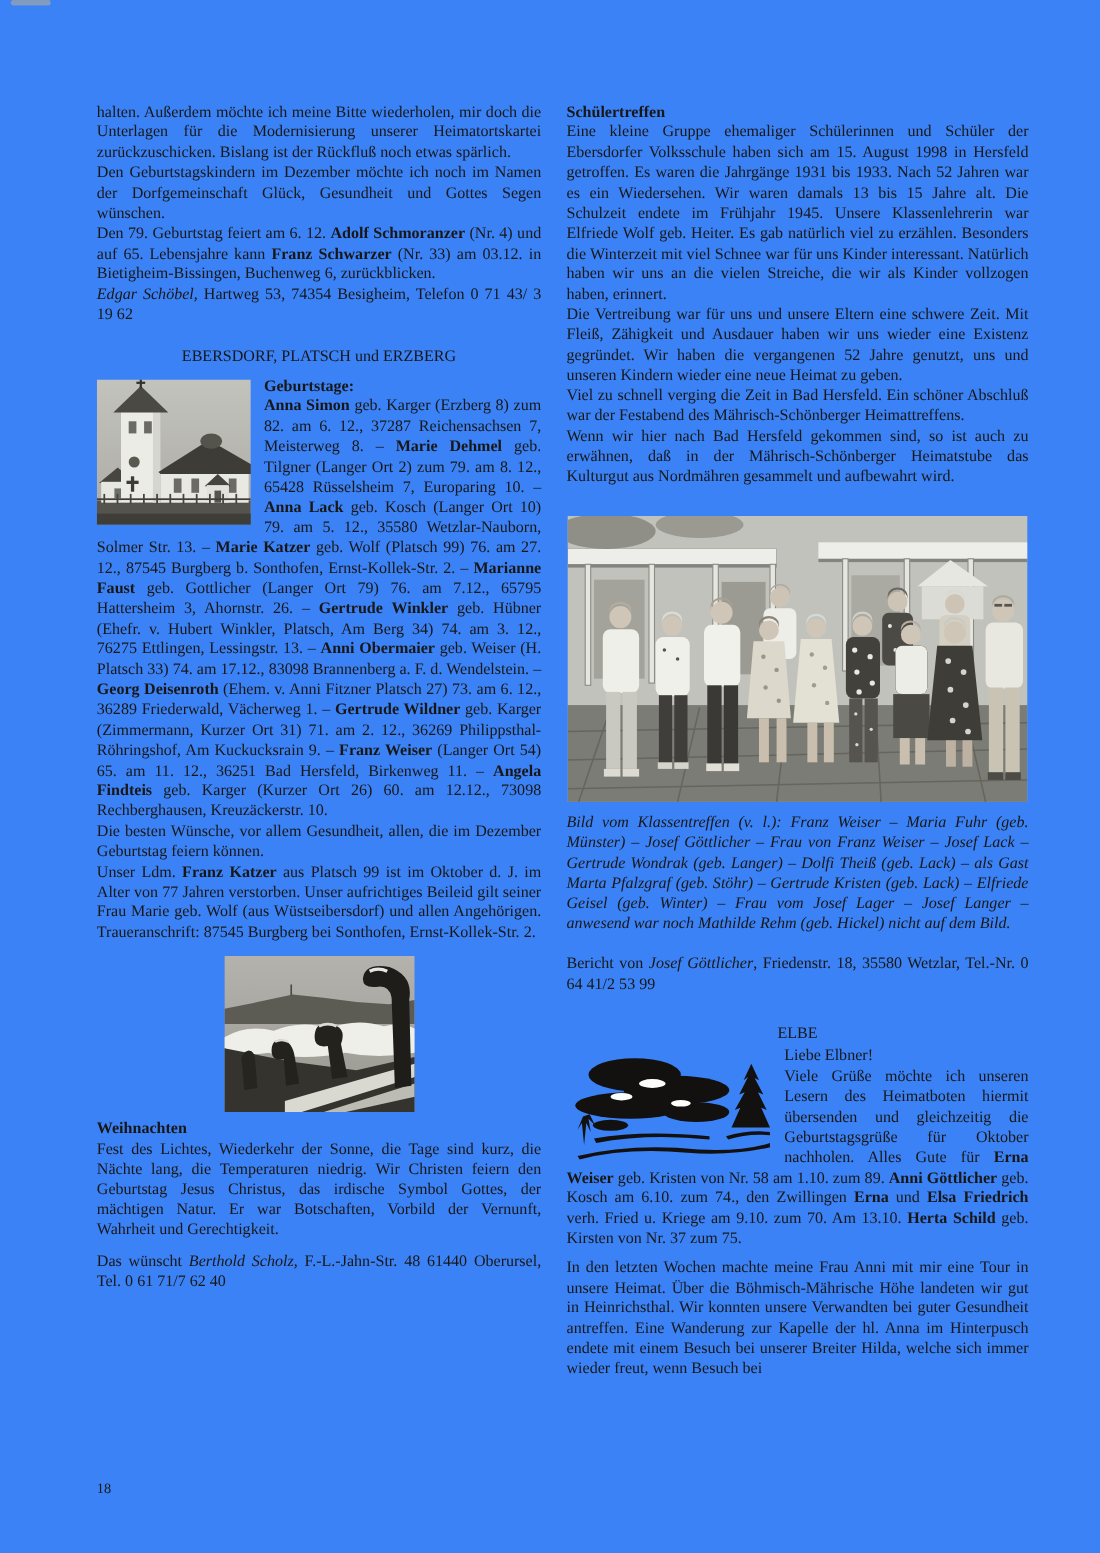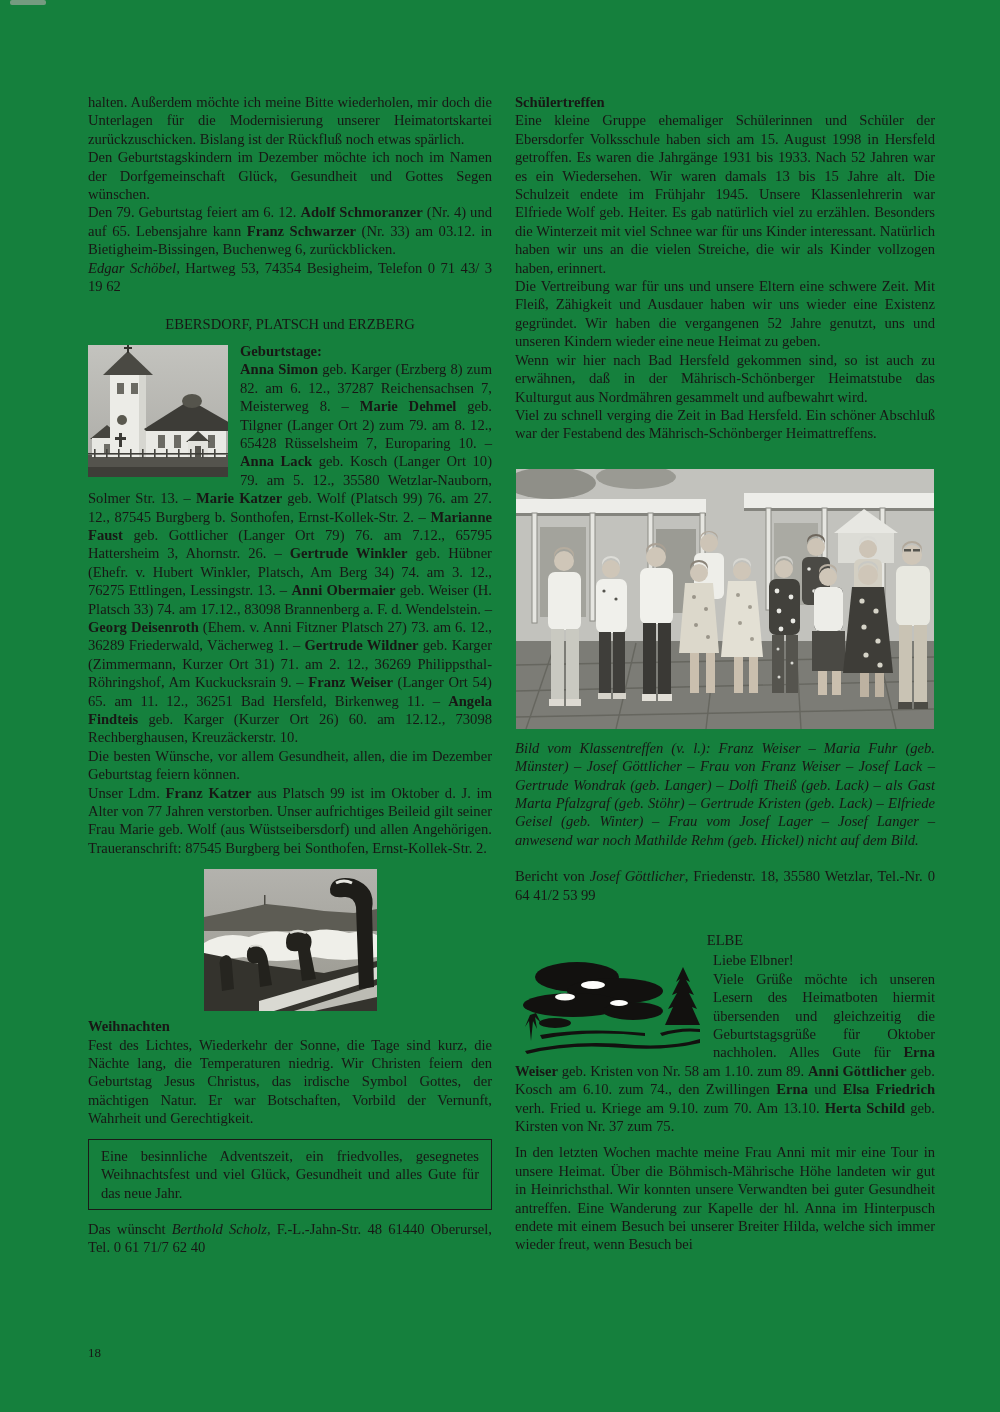--- a/index.html
+++ b/index.html
@@ -1,18 +1,18 @@
 <!DOCTYPE html>
 <html><head>
 <meta charset="utf-8">
 <style>
   html,body { margin:0; padding:0; }
   .page {
     position:relative; width:1000px; height:1412px;
-    background:#15803d; overflow:hidden;
+    background:#3b82f6; overflow:hidden;
     font-family:"Liberation Serif","DejaVu Serif",serif;
     color:#181715;
   }
   .smudge { position:absolute; left:10px; top:0; width:36px; height:5px;
     background:#a9a9a4; opacity:.65; border-radius:2px; }
   .col { position:absolute; top:93px; font-size:14.6px; line-height:18.4px; text-align:justify; }
   .col-left  { left:88px;  width:404px; }
   .col-right { left:515px; width:420px; }
   p { margin:0; }
   .bold { font-weight:bold; }
@@ -140,33 +140,30 @@
         <path d="M52,76 Q42,76 43,88 Q44,96 54,94 L56,118 L68,116 L64,92 Q62,78 52,76 Z" fill="#23221d"></path>
         <path d="M22,86 Q14,88 16,98 L18,122 L30,120 L28,96 Q28,86 22,86 Z" fill="#262520"></path>
         <path d="M86,64 Q94,60 102,64" stroke="#dcdcd5" stroke-width="2.4" fill="none"></path>
         <path d="M46,78 Q52,75 58,78" stroke="#dcdcd5" stroke-width="2" fill="none"></path>
       </svg>
     </span>
 
     <p class="sub-heading">Weihnachten</p>
     <p>Fest des Lichtes, Wiederkehr der Sonne, die Tage sind kurz, die Nächte lang, die Temperaturen niedrig. Wir Christen feiern den Geburtstag Jesus Christus, das irdische Symbol Gottes, der mächtigen Natur. Er war Botschaften, Vorbild der Vernunft, Wahrheit und Gerechtigkeit.</p>
 
-    <div class="greeting-box">
-      <p>Eine besinnliche Adventszeit, ein friedvolles, gesegnetes Weihnachtsfest und viel Glück, Gesundheit und alles Gute für das neue Jahr.</p>
-    </div>
 
     <p class="mt10"><span>Das wünscht </span><span style="font-style: italic;">Berthold Scholz,</span><span> F.-L.-Jahn-Str. 48 61440 Oberursel, Tel. 0 61 71/7 62 40</span></p>
   </div>
 
   <div class="col col-right">
     <p class="sub-heading">Schülertreffen</p>
     <p>Eine kleine Gruppe ehemaliger Schülerinnen und Schüler der Ebersdorfer Volksschule haben sich am 15. August 1998 in Hersfeld getroffen. Es waren die Jahrgänge 1931 bis 1933. Nach 52 Jahren war es ein Wiedersehen. Wir waren damals 13 bis 15 Jahre alt. Die Schulzeit endete im Frühjahr 1945. Unsere Klassenlehrerin war Elfriede Wolf geb. Heiter. Es gab natürlich viel zu erzählen. Besonders die Winterzeit mit viel Schnee war für uns Kinder interessant. Natürlich haben wir uns an die vielen Streiche, die wir als Kinder vollzogen haben, erinnert.</p>
     <p>Die Vertreibung war für uns und unsere Eltern eine schwere Zeit. Mit Fleiß, Zähigkeit und Ausdauer haben wir uns wieder eine Existenz gegründet. Wir haben die vergangenen 52 Jahre genutzt, uns und unseren Kindern wieder eine neue Heimat zu geben.</p>
+    <p>Viel zu schnell verging die Zeit in Bad Hersfeld. Ein schöner Abschluß war der Festabend des Mährisch-Schönberger Heimattreffens.</p>
     <p>Wenn wir hier nach Bad Hersfeld gekommen sind, so ist auch zu erwähnen, daß in der Mährisch-Schönberger Heimatstube das Kulturgut aus Nordmähren gesammelt und aufbewahrt wird.</p>
-    <p>Viel zu schnell verging die Zeit in Bad Hersfeld. Ein schöner Abschluß war der Festabend des Mährisch-Schönberger Heimattreffens.</p>
 
     <span class="photo reunion-photo">
       <svg width="418" height="260" viewBox="0 0 418 260">
         <rect x="0" y="0" width="418" height="260" fill="#c8c8c3"></rect>
 
         <rect x="0" y="0" width="418" height="172" fill="#c2c2bd"></rect>
         <ellipse cx="35" cy="14" rx="45" ry="16" fill="#8f8f88"></ellipse>
         <ellipse cx="120" cy="8" rx="40" ry="12" fill="#9a9a93"></ellipse>
 
         <rect x="0" y="30" width="190" height="14" fill="#ededе9"></rect>

